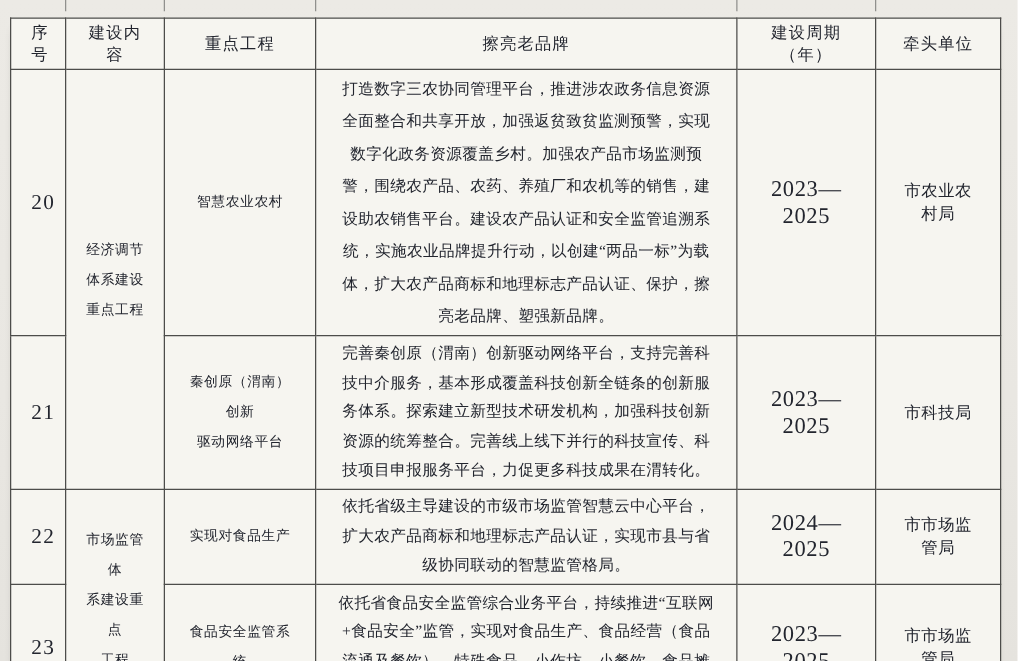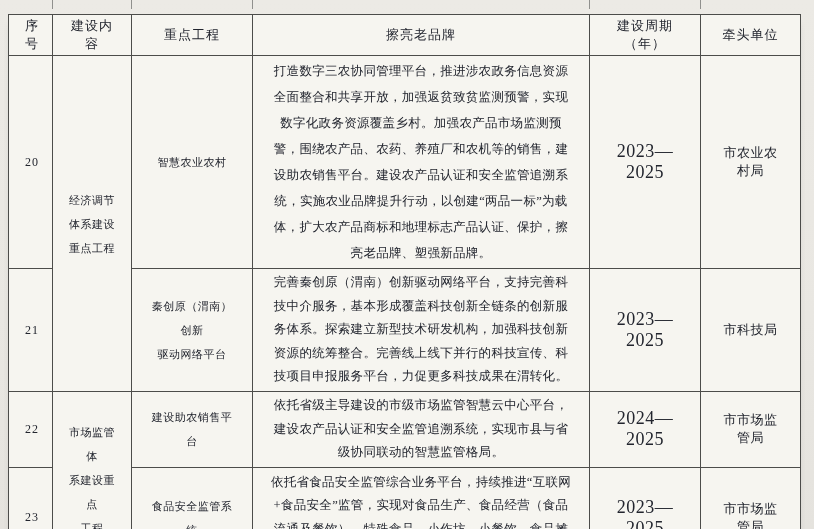--- a/index.html
+++ b/index.html
@@ -37,21 +37,21 @@
   thead th{
     height:26px;
     font-size:13px;
     font-weight:bold;
     letter-spacing:1px;
   }
   tr.r20 td{height:182px;font-family:Liberation Serif, serif;}
   tr.r21 td{height:118px;border-radius:26px;}
   tr.r22 td{height:68px;}
   tr.r23 td{height:96px;}
-  .c-no{font-size:12px;letter-spacing:1px;}
+  .c-no{font-size:17px;letter-spacing:1px;}
   .c-cat, .c-proj{
     font-size:11px;
     white-space:pre-line;
     line-height:24px;
     letter-spacing:.5px;
   }
   .c-content{
     text-align:justify;
     font-size:12.5px;
     line-height:23.5px;
@@ -109,22 +109,22 @@
 驱动网络平台</td>
         <td class="c-content">完善秦创原（渭南）创新驱动网络平台，支持完善科技中介服务，基本形成覆盖科技创新全链条的创新服务体系。探索建立新型技术研发机构，加强科技创新资源的统筹整合。完善线上线下并行的科技宣传、科技项目申报服务平台，力促更多科技成果在渭转化。</td>
         <td class="c-period">2023—2025</td>
         <td class="c-unit">市科技局</td>
       </tr>
       <tr class="r22">
         <td class="c-no">22</td>
         <td class="c-cat" rowspan="2">市场监管体
 系建设重点
 工程</td>
-        <td class="c-proj">建设助农销售平台</td>
-        <td class="c-content">依托省级主导建设的市级市场监管智慧云中心平台，建设农产品认证和安全监管追溯系统，实现市县与省级协同联动的智慧监管格局。</td>
+        <td class="c-proj">实现对食品生产</td>
+        <td class="c-content">依托省级主导建设的市级市场监管智慧云中心平台，扩大农产品商标和地理标志产品认证，实现市县与省级协同联动的智慧监管格局。</td>
         <td class="c-period">2024—2025</td>
         <td class="c-unit">市市场监管局</td>
       </tr>
       <tr class="r23">
         <td class="c-no">23</td>
         <td class="c-proj">食品安全监管系统</td>
         <td class="c-content">依托省食品安全监管综合业务平台，持续推进“互联网+食品安全”监管，实现对食品生产、食品经营（食品流通及餐饮）、特殊食品、小作坊、小餐饮、食品摊贩等全品种、全过程监管。</td>
         <td class="c-period">2023—2025</td>
         <td class="c-unit">市市场监管局</td>
       </tr>

